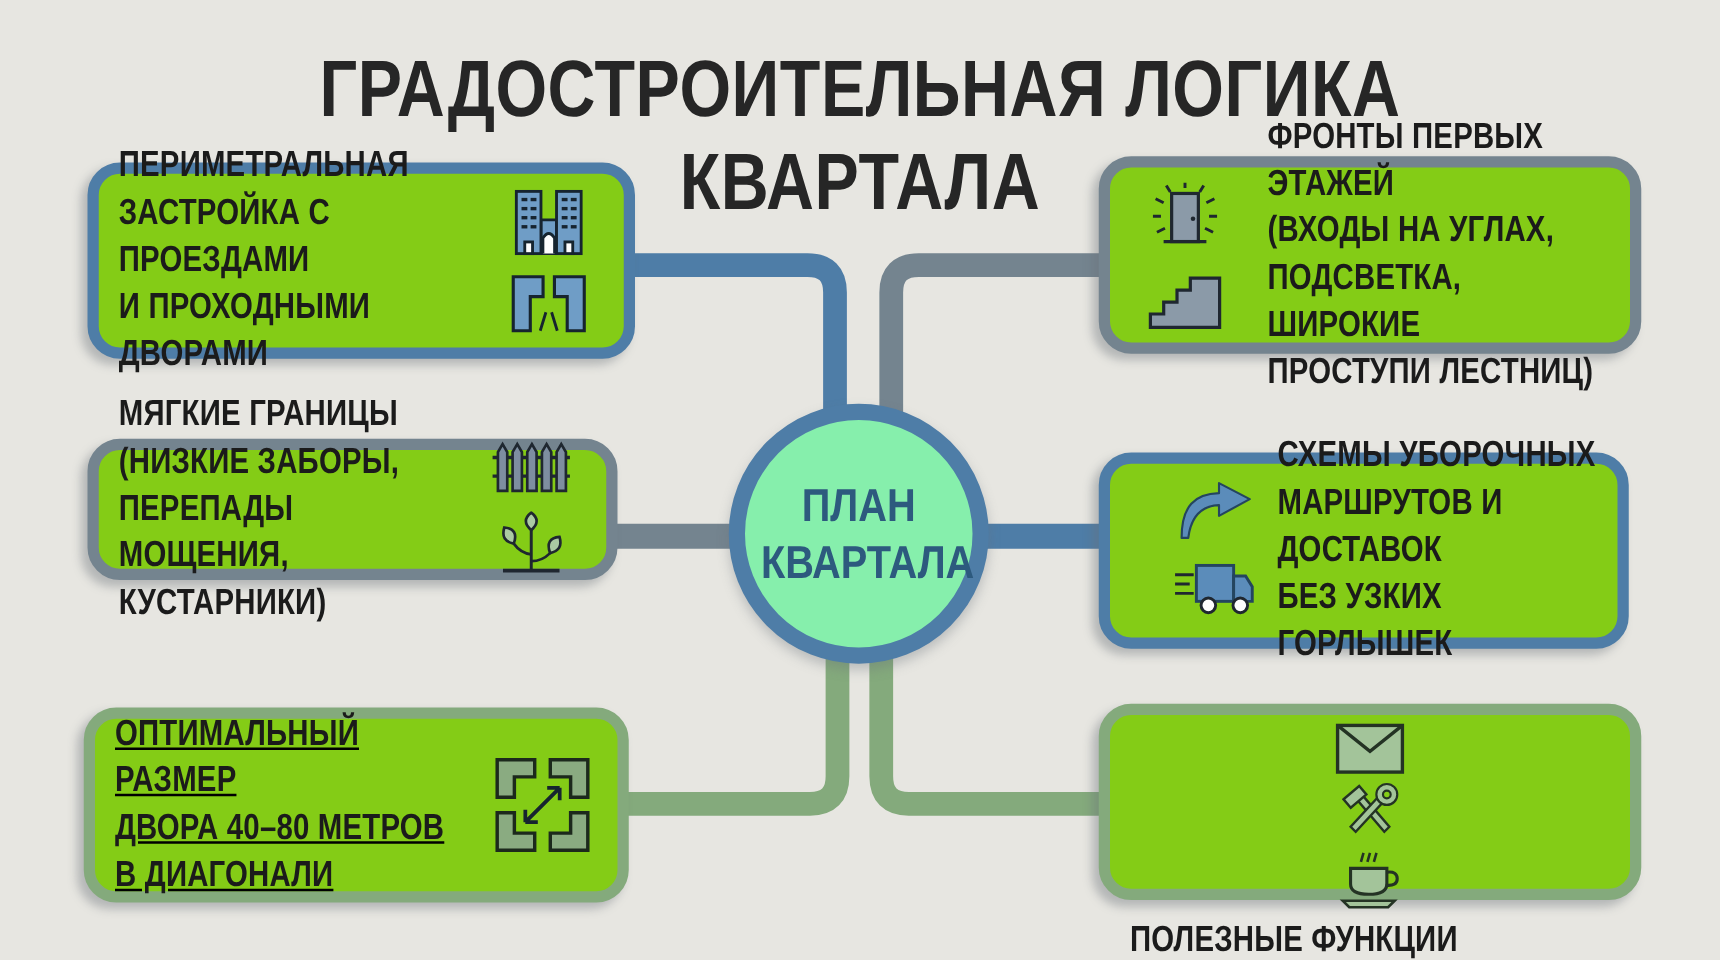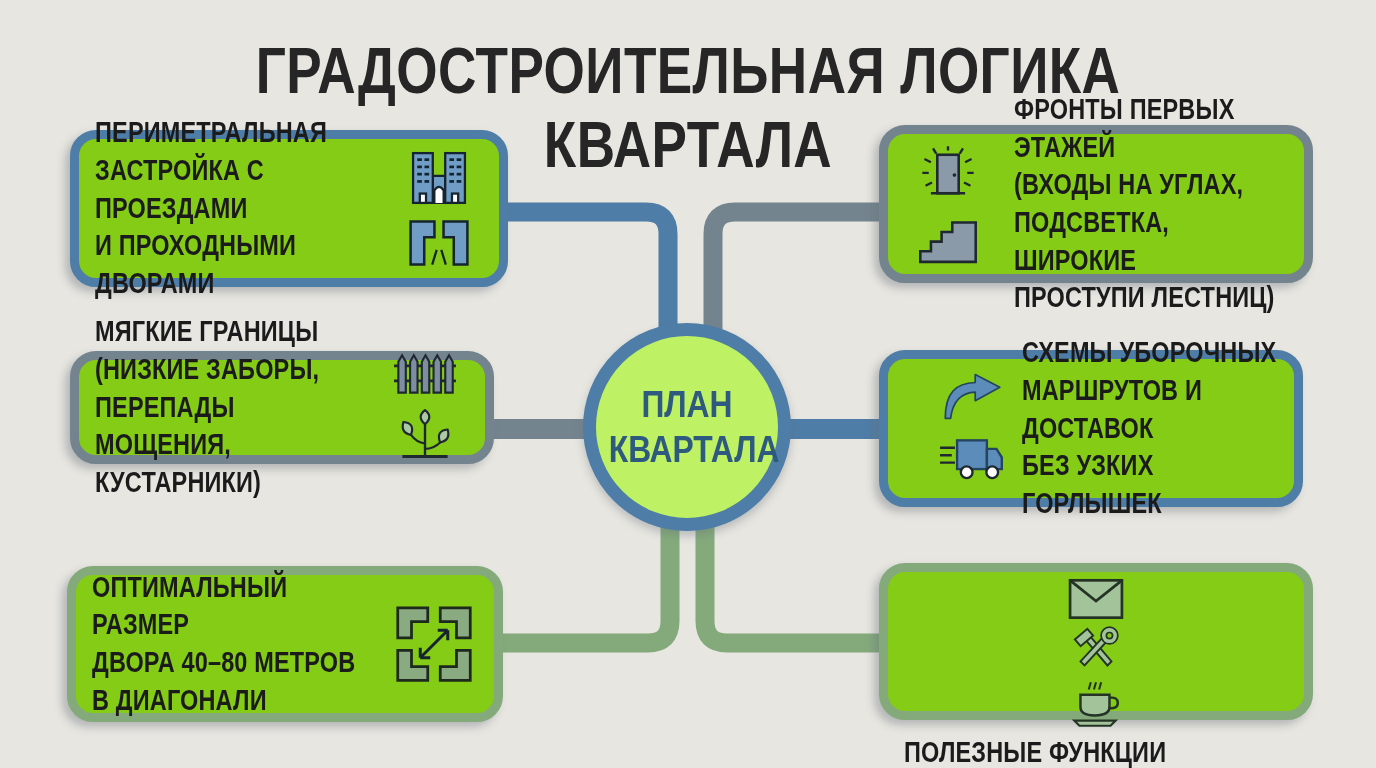--- a/index.html
+++ b/index.html
@@ -27,35 +27,35 @@
     font-size:29px;font-weight:bold;line-height:1.3;color:#1b1b1b;
     white-space:pre-line;letter-spacing:.2px;
   }
   .icon-col{
     display:flex;flex-direction:column;align-items:center;justify-content:center;
     gap:12px;width:88px;flex:0 0 auto;
   }
   .icon-col.tight{gap:5px;}
   .circle{
     position:absolute;left:583px;top:323px;width:208px;height:208px;z-index:3;
-    background:#bef264;border:13px solid #4e7da7;border-radius:50%;
+    background:#86efac;border:13px solid #4e7da7;border-radius:50%;
     box-sizing:border-box;display:flex;align-items:center;justify-content:flex-start;
     box-shadow:0 5px 9px rgba(104,112,120,.35);
   }
   .circle span{
     display:block;width:100%;text-align:center;transform:scaleX(.86);
     transform-origin:center;font-size:37px;font-weight:bold;color:#2d5a7e;
     line-height:1.22;white-space:pre-line;
   }
   
   #box-perimeter {left:70px; top:130px;width:438px;height:157px;}
   #box-borders   {left:70px; top:351px;width:424px;height:113px;}
   #box-size      {left:67px; top:566px;width:436px;height:156px;}
   #box-fronts    {left:879px;top:125px;width:434px;height:158px;gap:22px;}
-  #box-routes    {left:879px;top:350px;width:424px;height:157px;padding-left:40px;}
+  #box-routes    {left:879px;top:362px;width:424px;height:157px;padding-left:40px;}
   #box-functions {left:879px;top:563px;width:434px;height:157px;}
   svg{display:block;}
 </style>
 </head>
 <body>
 
 <div class="title"><span>ГРАДОСТРОИТЕЛЬНАЯ ЛОГИКА КВАРТАЛА</span></div>
 
 <svg id="connectors" width="1376" height="768" viewBox="0 0 1376 768">
   <path d="M 498 212 H 646 Q 668 212 668 234 V 332" fill="none" stroke-width="19" stroke="#4e7da7"></path>
@@ -141,21 +141,21 @@
       <g fill="#abcaa3" stroke="#1f2730" stroke-width="2">
         <path d="M26 14 Q18 7 26 1 Q34 7 26 14 Z"></path>
         <path d="M13 24 Q3 22 6 12 Q17 13 13 24 Z"></path>
         <path d="M40 31 Q50 29 47 19 Q36 20 40 31 Z"></path>
       </g>
       <path d="M5 44 H47" stroke="#1f2730" stroke-width="2.8" fill="none"></path>
     </svg>
   </div>
 </div>
 
-<div class="box" id="box-size" style="border-color: rgb(132, 170, 124);">
+<div class="box" id="box-size" style="border-color: rgb(132, 170, 124); text-decoration: underline;">
   <div class="box-text">
       <span>ОПТИМАЛЬНЫЙ РАЗМЕР
 ДВОРА 40–80 МЕТРОВ
 В ДИАГОНАЛИ</span>
     </div>
   <div class="icon-col">
     <svg width="80" height="80" viewBox="0 0 64 64">
       <g fill="#8aab81" stroke="#1c291c" stroke-width="2.2" stroke-linejoin="miter">
         <path d="M3 3 H27 V14 H14 V27 H3 Z"></path>
         <path d="M61 3 H37 V14 H50 V27 H61 Z"></path>

